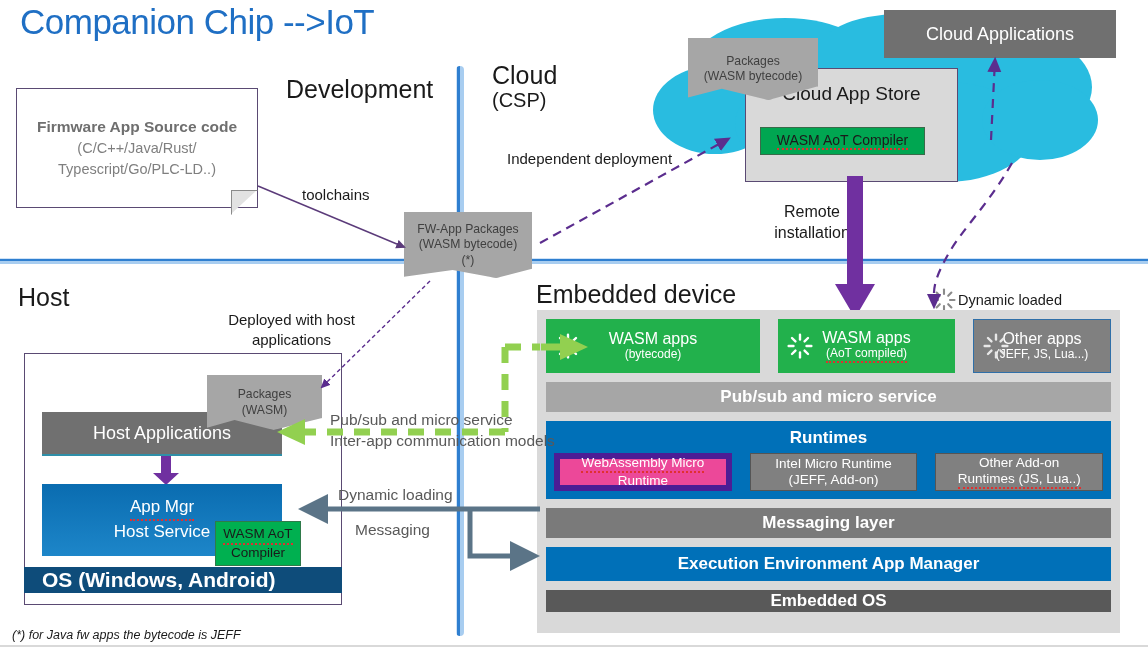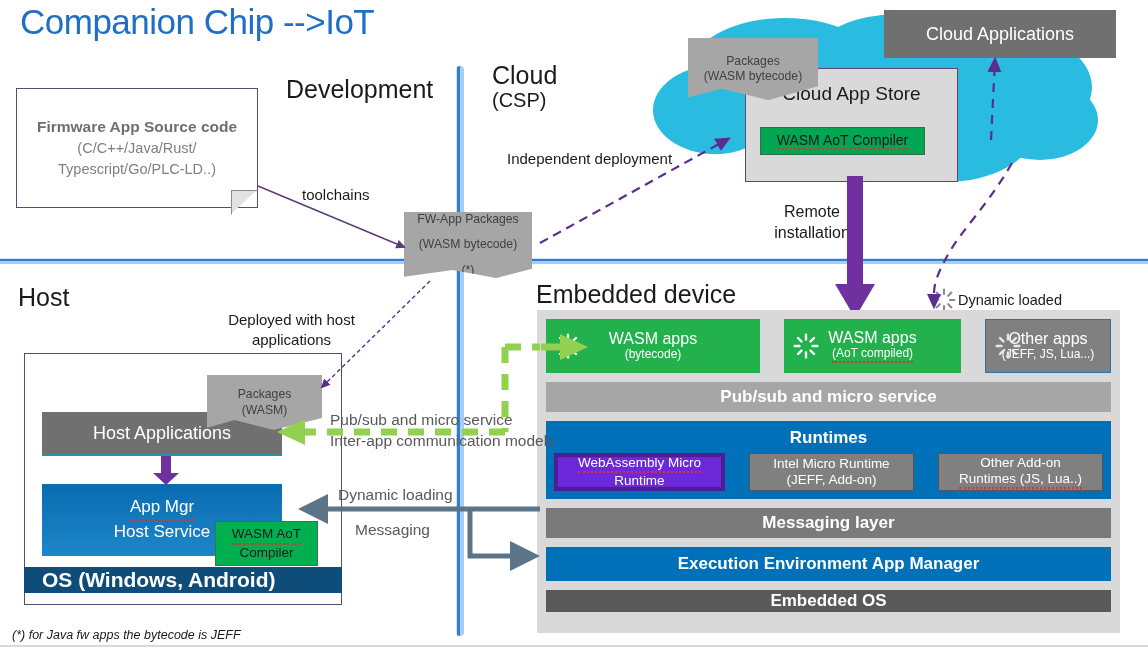--- a/index.html
+++ b/index.html
@@ -60,21 +60,21 @@
   }
 
   
   .callout {
     position:absolute; background:#a6a6a6; color:#404040;
     display:flex; flex-direction:column; align-items:center; justify-content:center;
     text-align:center; line-height:1.25;
     box-shadow:3px 3px 4px rgba(0,0,0,0.22);
   }
   #callout-fwapp { left:404px; top:212px; width:128px; height:66px; font-size:12.2px;
-    border-radius:0 0 0 0; clip-path:polygon(0 0,100% 0,100% 86%,72% 100%,38% 88%,0 98%);justify-content:space-between; }
+    border-radius:0 0 0 0; clip-path:polygon(0 0,100% 0,100% 86%,72% 100%,38% 88%,0 98%); }
   #callout-packages-cloud { left:688px; top:38px; width:130px; height:62px; font-size:12.2px;
     clip-path:polygon(0 0,100% 0,100% 78%,62% 100%,26% 82%,0 96%); }
   #callout-packages-host { left:207px; top:375px; width:115px; height:55px; font-size:12.2px;
     clip-path:polygon(0 0,100% 0,100% 78%,58% 100%,24% 82%,0 96%); }
 
   
   #cloud { position:absolute; left:645px; top:12px; width:460px; height:175px; }
 
   #cloud-apps {
     position:absolute; left:884px; top:10px; width:232px; height:48px;
@@ -101,42 +101,42 @@
     position:absolute; left:752px; top:202px; width:120px; text-align:center;
     font-size:16px; line-height:1.3; color:#1a1a1a;
   }
   #purple-arrow { position:absolute; left:835px; top:176px; width:40px; height:145px; }
 
   
   #embedded {
     position:absolute; left:537px; top:310px; width:583px; height:323px;
     background:#d9d9d9; padding:9px;
   }
-  .row { display:flex; gap:24px; }
+  .row { display:flex; gap:18px; }
   .band {
     height:30px; display:flex; align-items:center; justify-content:center;
     color:#fff; font-weight:bold; font-size:17px;
   }
   .apps-row { height:54px; margin-bottom:9px; }
   .appbox {
     position:relative; display:flex; flex-direction:column;
     align-items:center; justify-content:center; color:#fff; line-height:1.15;
   }
   .appbox .n1 { font-size:16px; }
   .appbox .n2 { font-size:12px; }
   .green { background:#22B14C; }
   .grayapp { background:#808080; border:1px solid #2f6fa8; }
   .pubsub { background:#a6a6a6; margin-bottom:9px; }
   #runtimes-block { background:#0070B8; padding:7px 8px 8px; margin-bottom:9px; }
   #runtimes-title { text-align:center; color:#fff; font-weight:bold; font-size:17px; margin-bottom:5px; }
   .rt {
     flex:1; height:38px; display:flex; flex-direction:column;
     align-items:center; justify-content:center; color:#fff; font-size:13.5px; line-height:1.2;
   }
-  .rt.g { background:#6d28d9; border:4px solid #4c1d95; }
+  .rt.g { background:#ec4899; border:6px solid #4c1d95; }
   .rt.s { background:#808080; border:1px solid #555; }
   .msg { background:#7a7a7a; margin-bottom:9px; }
   .eeam { background:#0070B8; margin-bottom:9px; }
   .eos { background:#595959; }
 
   
   .spin { position:absolute; left:9px; top:50%; transform:translateY(-50%); width:26px; height:26px; }
 
   
   #dyn-legend { position:absolute; left:958px; top:292px; font-size:14.5px; color:#1a1a1a; }
@@ -152,21 +152,21 @@
     background:#707070; border-bottom:2px solid #2f8fa8;
     color:#fff; font-size:18px; display:flex; align-items:center; justify-content:center;
   }
   #app-mgr {
     position:absolute; left:42px; top:484px; width:240px; height:72px;
     background:linear-gradient(to bottom,#0a6cb0,#1d86c9);
     color:#fff; font-size:17px; line-height:1.35; text-align:center;
     display:flex; flex-direction:column; align-items:center; justify-content:center;
   }
   #host-aot {
-    position:absolute; left:215px; top:521px; width:103px; height:45px;
+    position:absolute; left:215px; top:521px; width:86px; height:45px;
     background:#00B050; border:1px solid #2f7a4a; color:#1a1a1a; font-size:13.5px;
     text-align:center; line-height:1.25;
     display:flex; flex-direction:column; align-items:center; justify-content:center;
   }
   #host-os {
     position:absolute; left:24px; top:567px; width:318px; height:26px;
     background:#0E4C7A; color:#fff; font-weight:bold; font-size:21px;
     display:flex; align-items:center; padding-left:18px;
   }
   #purple-small { position:absolute; left:153px; top:456px; width:26px; height:30px; }

